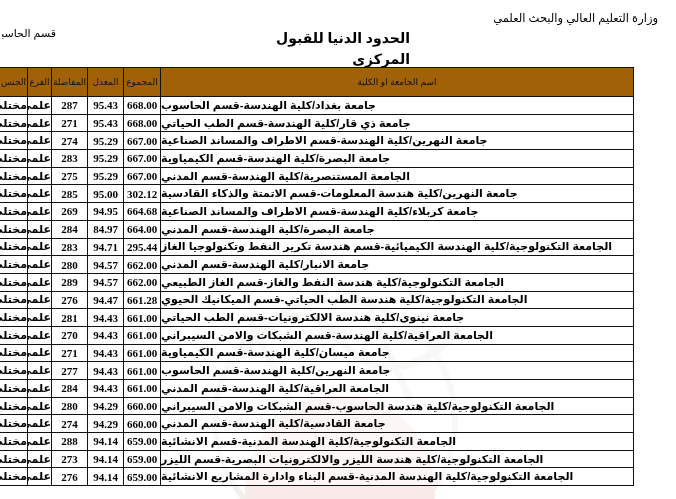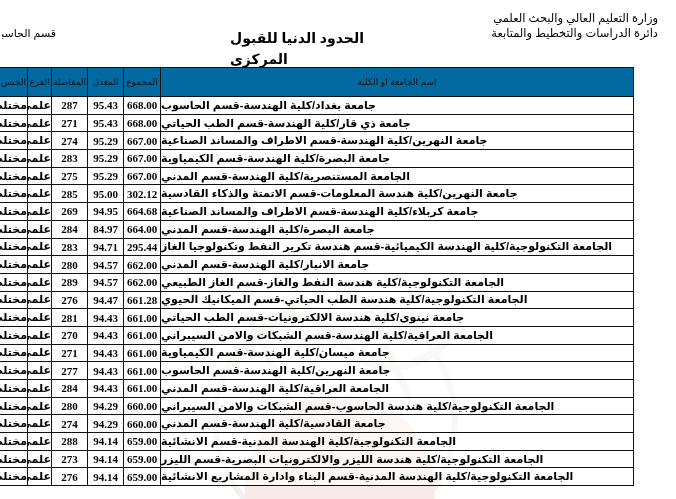--- a/index.html
+++ b/index.html
@@ -11,57 +11,56 @@
   }
   .watermark {
     position: absolute; left: 170px; top: 250px; width: 330px; height: 260px;
     pointer-events: none; opacity: 0.10;
   }
   .ministry {
     position: absolute; right: 18px; top: 11px; direction: rtl; text-align: right;
     font-weight: normal; font-size: 11.5px; line-height: 15px;
   }
   .title {
-    position: absolute; left: 230px; width: 180px; top: 28px; direction: rtl; text-align: left;
+    position: absolute; left: 230px; width: 180px; top: 28px; direction: rtl; text-align: right;
     font-weight: bold; font-size: 14px; line-height: 21px;
   }
   .dept {
     position: absolute; left: 2px; top: 27px; direction: rtl;
     font-size: 11px; white-space: nowrap; width: 54px; overflow: hidden; text-align: right;
   }
   table.grid {
     position: absolute; left: -1px; top: 67px;
     border-collapse: collapse; table-layout: fixed; direction: ltr;
     width: 634px;
   }
   table.grid th, table.grid td {
     border: 1.5px solid #111; padding: 0; overflow: hidden; white-space: nowrap;
   }
   table.grid th {
-    background: #0369a1; height: 28px; font-weight: normal; font-size: 9px; color: #111;
+    background: #a16207; height: 28px; font-weight: normal; font-size: 9px; color: #111;
     direction: rtl; text-align: center;
   }
   table.grid td { height: 16.7px; font-size: 11px; background: rgba(255,255,255,0.55); }
   td.num { font-family: "Liberation Serif", "DejaVu Serif", serif; font-weight: bold; font-size: 11.5px; text-align: center; }
   td.txt { direction: rtl; text-align: center; font-size: 9px; font-weight: bold; }
   td.name { direction: rtl; text-align: left; font-size: 9px; font-weight: bold; padding-right: 3px; }
 </style>
 </head>
 <body>
 
 <svg class="watermark" viewBox="0 0 330 260">
   <circle cx="165" cy="170" r="120" fill="none" stroke="#8a6d5a" stroke-width="6"></circle>
   <path d="M60 120 Q120 30 170 90 T290 80" fill="none" stroke="#8a6d5a" stroke-width="8"></path>
   <path d="M80 70 L120 150 M200 60 L240 150" stroke="#8a6d5a" stroke-width="7"></path>
   <circle cx="170" cy="240" r="95" fill="#c0392b"></circle>
 </svg>
 
 <div class="ministry">
   <div>وزارة التعليم العالي والبحث العلمي</div>
-  <div>دائرة الدراسات والتخطيط والمتابعة</div>
 </div>
 
 <div class="title">
   <div>الحدود الدنيا للقبول المركزي</div>
   <div>للسنة الدراسية ٢٠٢٥/٢٠٢٦</div>
 </div>
 
 <div class="dept">قسم الحاسبة الالكترونية</div>
 
 <table class="grid">

